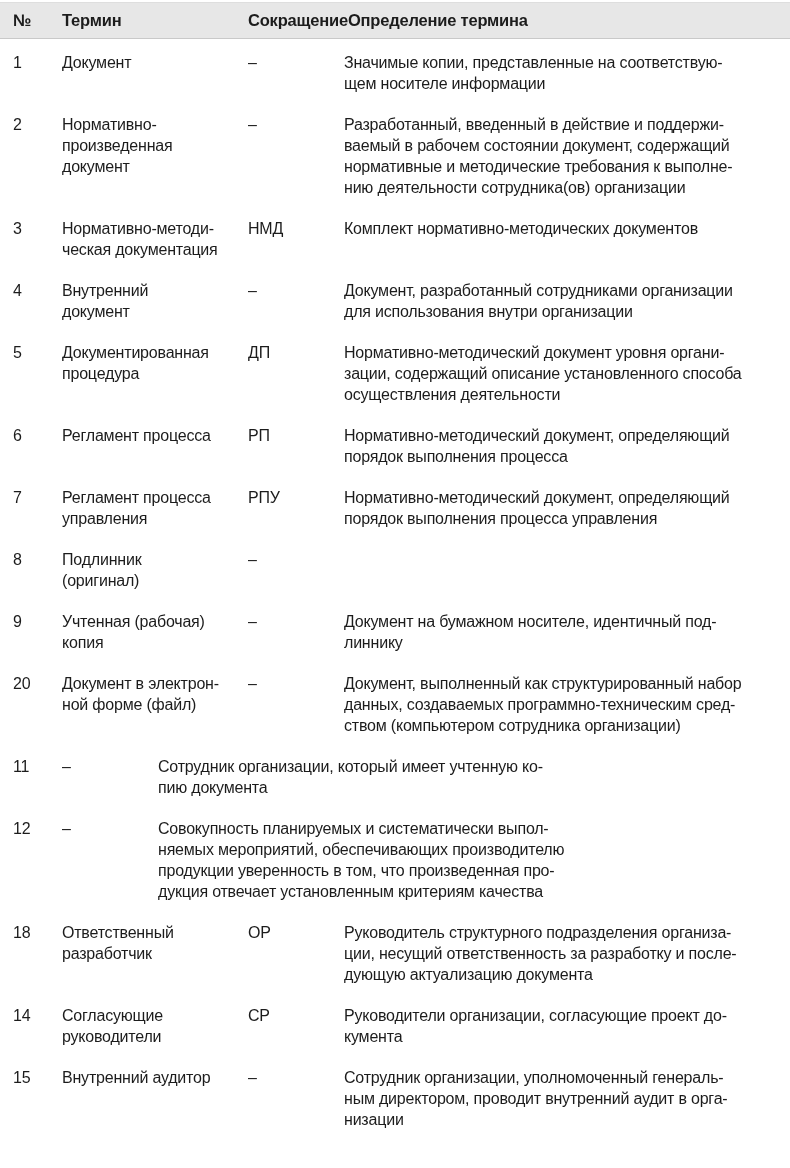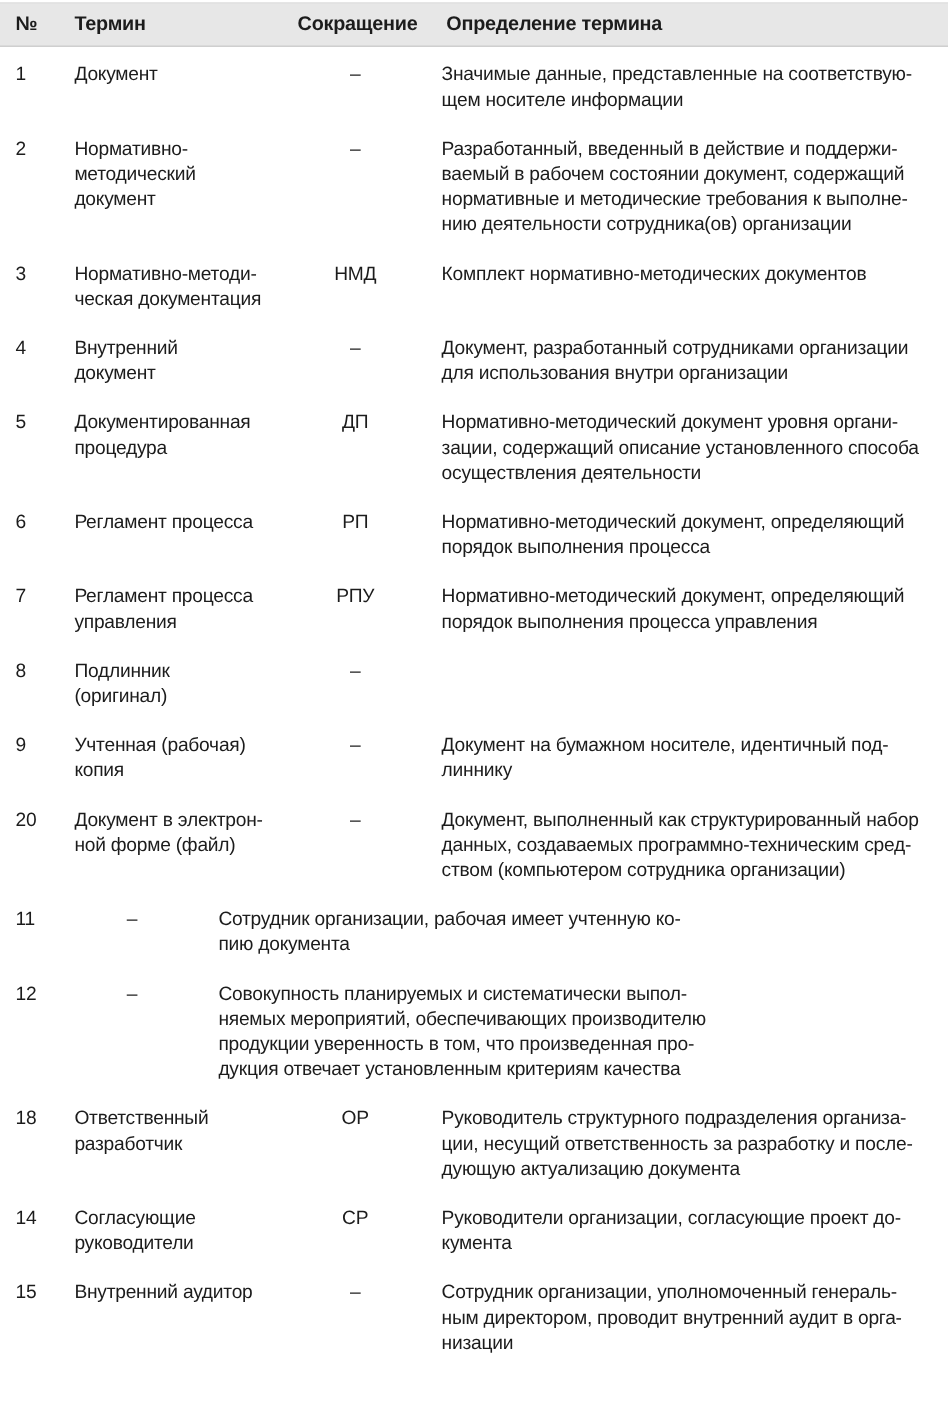--- a/index.html
+++ b/index.html
@@ -23,22 +23,22 @@
     box-sizing: border-box;
   }
   .th {
     font-weight: bold;
     font-size: 16.5px;
     letter-spacing: -0.2px;
     white-space: pre-line;
   }
   .c-num  { flex: 0 0 62px;  padding-left: 13px; box-sizing: border-box; }
   .c-term { flex: 0 0 186px; white-space: pre-line; }
-  .c-abbr { flex: 0 0 96px;  text-align: center; }
-  .c-def  { flex: 1 1 auto;  margin-left: 24px; margin-right: 8px; white-space: pre-line; }
+  .c-abbr { flex: 0 0 96px;  }
+  .c-def  { flex: 1 1 auto;  margin-right: 8px; white-space: pre-line; }
   .rows { padding-top: 13px; }
   .row {
     display: flex;
     align-items: flex-start;
     font-size: 16px;
     line-height: 21px;
     letter-spacing: -0.2px;
     margin-bottom: 20px;
   }
 </style>
@@ -50,27 +50,27 @@
     <div class="c-num th">№</div>
     <div class="c-term th">Термин</div>
     <div class="c-abbr th">Сокращение</div>
     <div class="c-def th">Определение термина</div>
   </div>
   <div class="rows" id="rows">
       <div class="row">
         <div class="c-num">1</div>
         <div class="c-term">Документ</div>
         <div class="c-abbr">–</div>
-        <div class="c-def">Значимые данные, представленные на соответствую-
+        <div class="c-def">Значимые копии, представленные на соответствую-
 щем носителе информации</div>
       </div>
       <div class="row">
         <div class="c-num">2</div>
         <div class="c-term">Нормативно-
-методический
+произведенная
 документ</div>
         <div class="c-abbr">–</div>
         <div class="c-def">Разработанный, введенный в действие и поддержи-
 ваемый в рабочем состоянии документ, содержащий
 нормативные и методические требования к выполне-
 нию деятельности сотрудника(ов) организации</div>
       </div>
       <div class="row">
         <div class="c-num">3</div>
         <div class="c-term">Нормативно-методи-
@@ -129,21 +129,21 @@
         <div class="c-term">Документ в электрон-
 ной форме (файл)</div>
         <div class="c-abbr">–</div>
         <div class="c-def">Документ, выполненный как структурированный набор
 данных, создаваемых программно-техническим сред-
 ством (компьютером сотрудника организации)</div>
       </div>
       <div class="row">
         <div class="c-num">11</div>
         <div class="c-abbr">–</div>
-        <div class="c-def">Сотрудник организации, рабочая имеет учтенную ко-
+        <div class="c-def">Сотрудник организации, который имеет учтенную ко-
 пию документа</div>
       </div>
       <div class="row">
         <div class="c-num">12</div>
         <div class="c-abbr">–</div>
         <div class="c-def">Совокупность планируемых и систематически выпол-
 няемых мероприятий, обеспечивающих производителю
 продукции уверенность в том, что произведенная про-
 дукция отвечает установленным критериям качества</div>
       </div>

